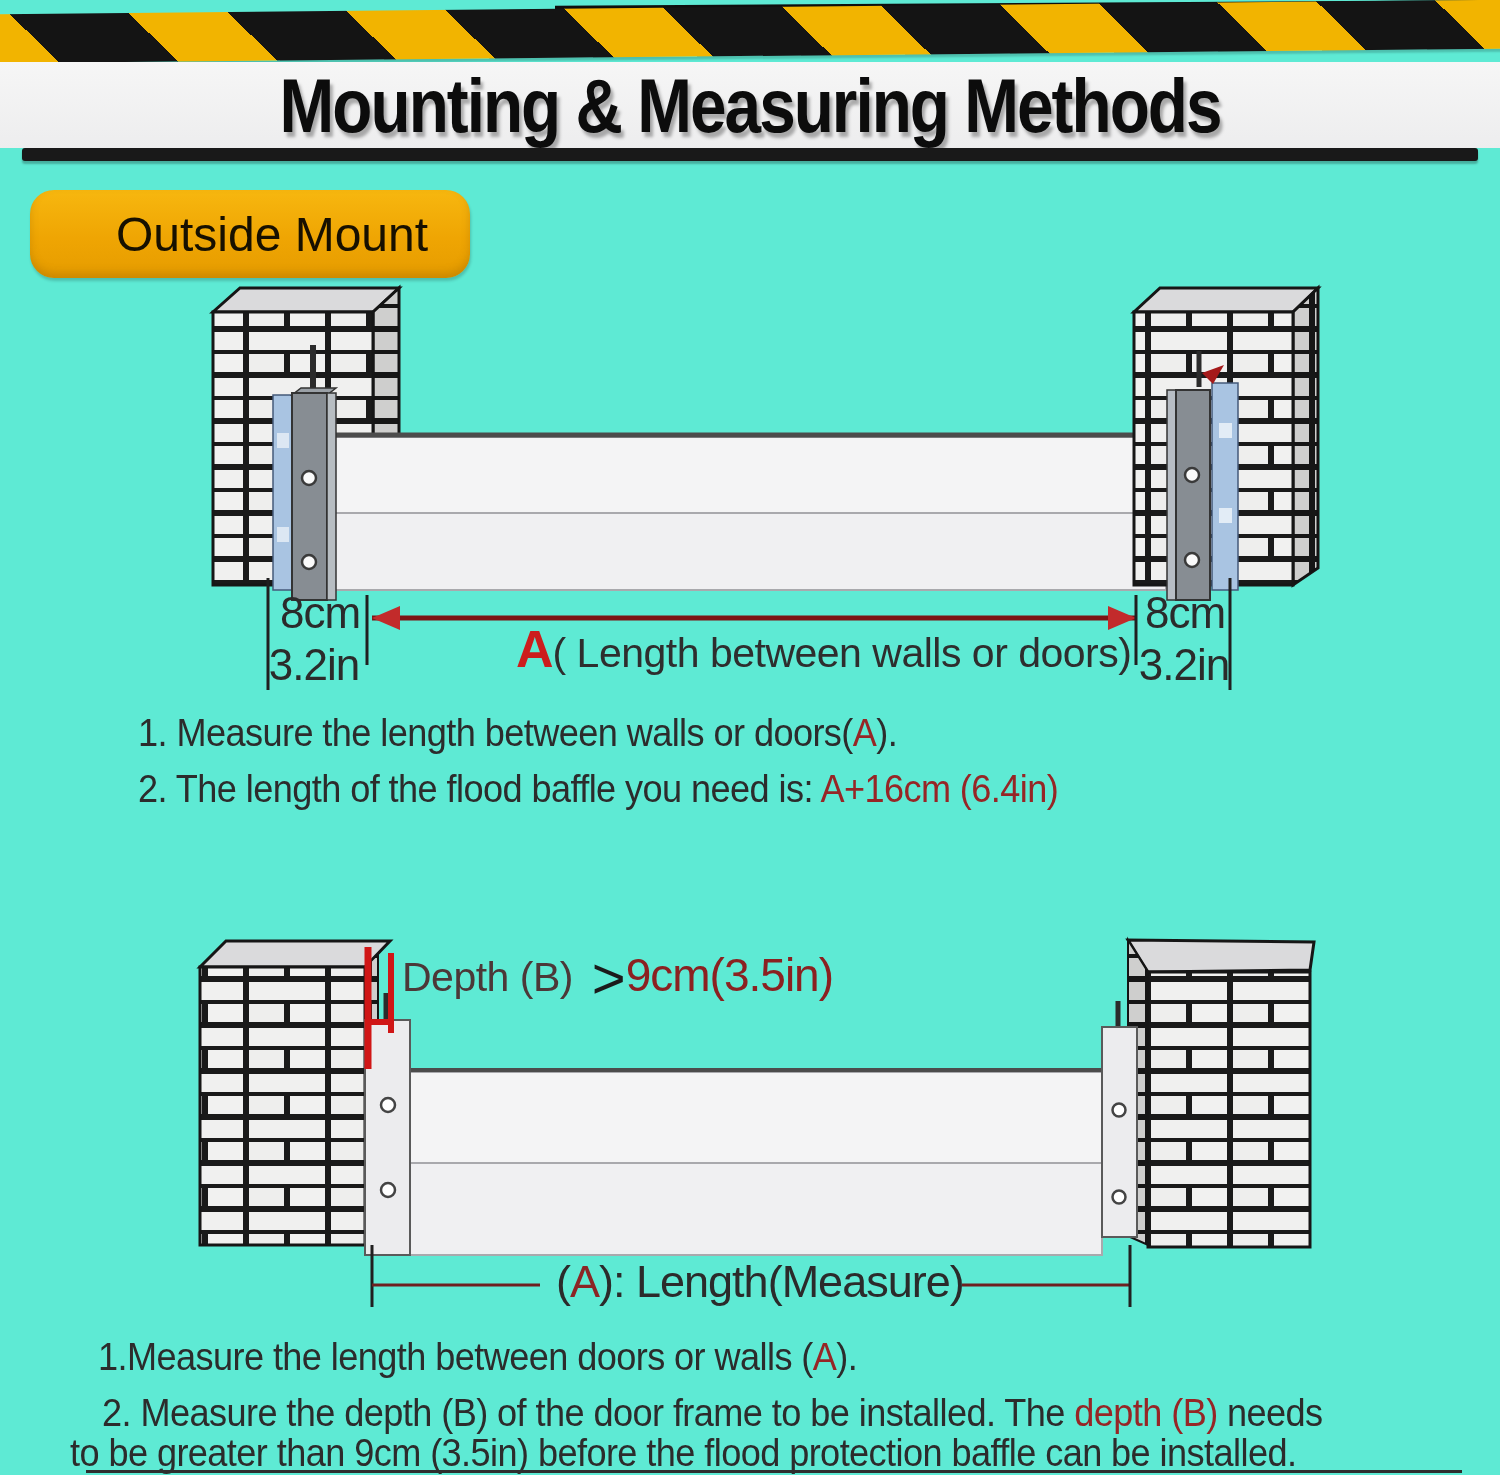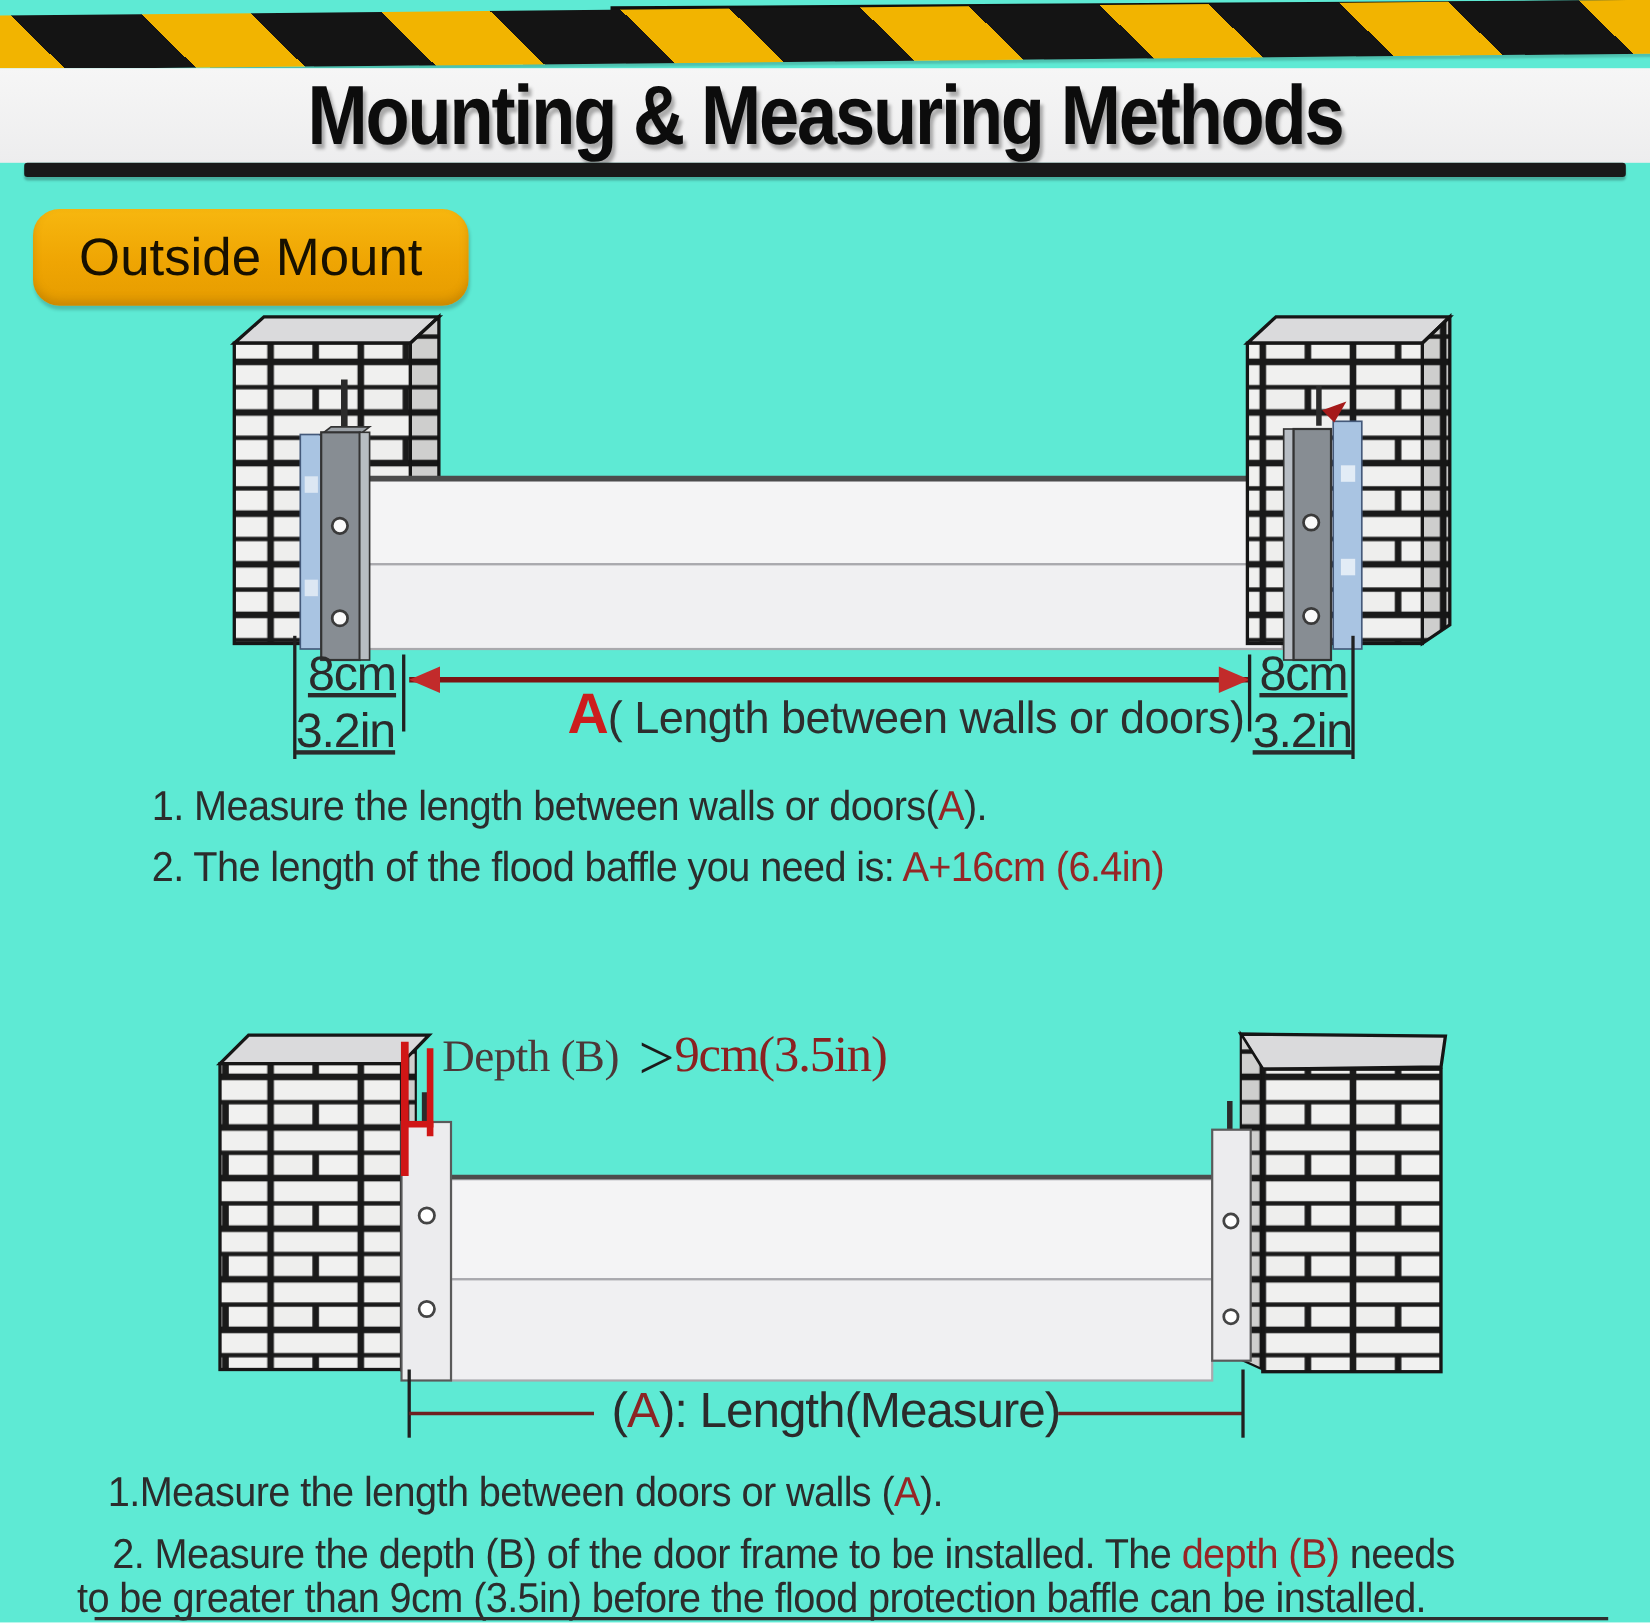--- a/index.html
+++ b/index.html
@@ -18,32 +18,32 @@
   .page-title{margin:0;font-size:67px;font-weight:bold;letter-spacing:-2px;color:#0c0c0c;
         transform:scaleY(1.14) scaleX(0.98);text-shadow:3px 4px 3px rgba(0,0,0,0.30);white-space:nowrap;}
   .title-rule{position:absolute;left:22px;top:148px;width:1456px;height:13px;background:#191919;
         border-radius:3px;box-shadow:0 3px 2px rgba(0,0,0,0.25);}
 
   
   .badge{position:absolute;width:396px;height:88px;border-radius:24px;
         background:linear-gradient(180deg,#f7b70f 0%,#efa503 55%,#e69c00 100%);
         box-shadow:inset 0 -5px 8px rgba(140,90,0,.30), 1px 3px 3px rgba(0,0,0,.18);
         display:flex;align-items:center;justify-content:center;
-        font-size:48px;color:#171000;white-space:nowrap;}
+        font-size:48px;color:#171000;white-space:nowrap;padding-left:44px;}
   .badge-outside{left:30px;top:190px;}
   .badge-inside{left:28px;top:842px;}
 
   
   .diagram{position:absolute;left:0;width:1500px;}
   .diagram-outside{top:283px;height:420px;}
   .diagram-inside{top:933px;height:397px;}
   .diagram svg{position:absolute;left:0;top:0;}
 
   .ovl{position:absolute;white-space:nowrap;line-height:1;}
-  .dim-num{font-size:44px;color:#2b2b2b;letter-spacing:-1px;text-align:center;text-decoration:underline;}
+  .dim-num{font-size:44px;color:#2b2b2b;letter-spacing:-1px;text-align:center;}
   .dim-a{color:#cc1d1d;font-weight:bold;font-size:52px;letter-spacing:-1px;}
   .dim-rest{font-size:41px;color:#2e2e2e;letter-spacing:-0.5px;}
   .depth-pre{font-size:41px;color:#4c3838;letter-spacing:-0.5px;}
   .depth-gt{font-size:58px;color:#1b1b1b;vertical-align:-7px;margin-left:8px;}
   .depth-val{font-size:46px;color:#8b2121;letter-spacing:-1px;}
   .ia-open,.ia-rest{font-size:45px;color:#2b2b2b;letter-spacing:-1px;}
   .ia-a{font-size:45px;color:#8b2525;letter-spacing:-1px;}
 
   
   .step{position:absolute;font-size:38px;color:#2c2c2c;letter-spacing:-0.6px;white-space:nowrap;
@@ -205,21 +205,21 @@
       </g>
 
       <g>
         <line x1="372" y1="312" x2="372" y2="374" stroke="#202020" stroke-width="3"></line>
         <line x1="372" y1="352" x2="540" y2="352" stroke="#6e2020" stroke-width="3"></line>
         <line x1="962" y1="352" x2="1130" y2="352" stroke="#6e2020" stroke-width="3"></line>
         <line x1="1130" y1="312" x2="1130" y2="374" stroke="#202020" stroke-width="3"></line>
       </g>
     </svg>
 
-    <div class="ovl" style="left:402px;top:0;font-family:Liberation Serif, serif;">
+    <div class="ovl" style="left:402px;top:16px;">
       <span class="depth-pre">Depth (B) </span><span class="depth-gt">&gt;</span><span class="depth-val">9cm(3.5in)</span>
     </div>
     <div class="ovl" style="left:556px;top:326px;">
       <span class="ia-open">(</span><span class="ia-a">A</span><span class="ia-rest">): Length(Measure)</span>
     </div>
   </div>
 
   <div class="step" style="left:98px;top:1336px;">
     <span>1.Measure the length between doors or walls (</span><span class="red">A</span><span>).</span>
   </div>

